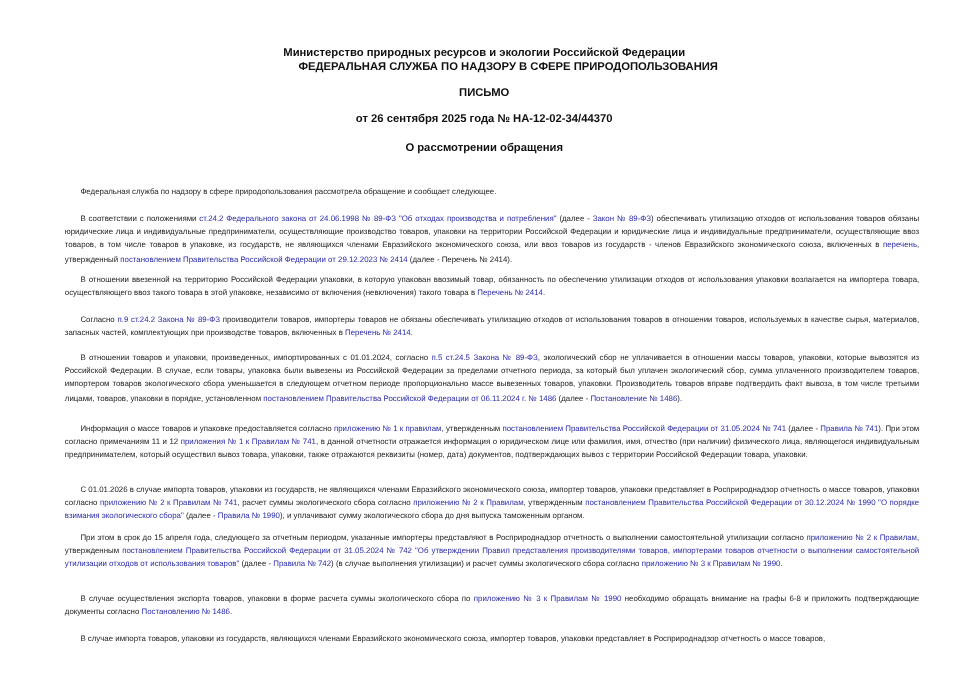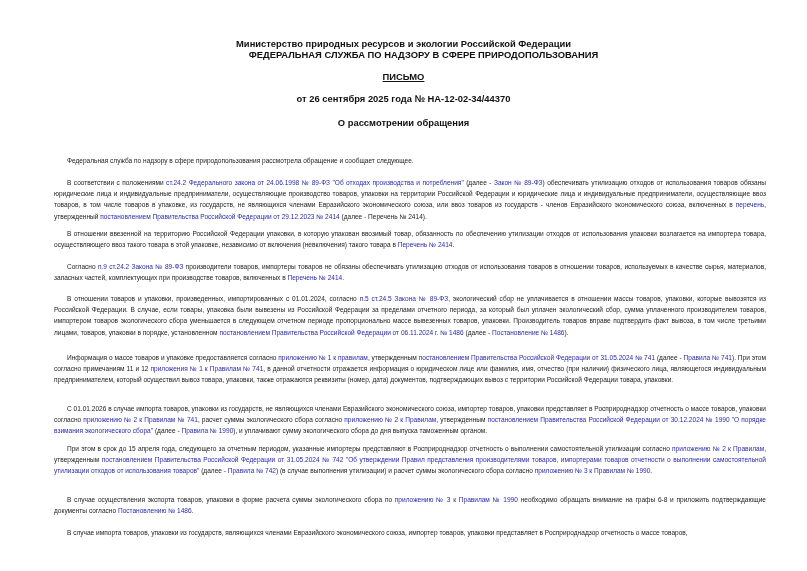--- a/index.html
+++ b/index.html
@@ -1,21 +1,21 @@
 <!DOCTYPE html>
 <html><head>
 <meta charset="utf-8">
 <style>
   html, body { margin: 0; padding: 0; background: #ffffff; }
   body { width: 807px; height: 571px; overflow: hidden; font-family: "Liberation Sans", sans-serif; color: #1a1a1a; }
   .page { position: relative; width: 807px; height: 571px; }
   .hdr { text-align: center; font-weight: bold; font-size: 9.4px; color: #111; }
   .hdr .l1 { position: absolute; left: 0; right: 0; top: 38px; }
   .hdr .l2 { position: absolute; left: 0; right: 0; top: 49px; margin-left: 40px; }
-  .hdr .l3 { position: absolute; left: 0; right: 0; top: 71px; text-decoration: underline; }
+  .hdr .l3 { position: absolute; left: 0; right: 0; top: 71px; }
   .hdr .l4 { position: absolute; left: 0; right: 0; top: 93px; }
   .hdr .l5 { position: absolute; left: 0; right: 0; top: 117px; }
   .body { position: absolute; left: 54px; width: 712px; font-size: 6.55px; line-height: 11.2px; text-align: justify; color: #222; }
   .p { position: absolute; left: 0; width: 712px; text-indent: 13px; margin: 0; }
   a, .lnk { color: #2a2aa8; text-decoration: none; }
 </style>
 </head>
 <body>
 
 <div class="page">

